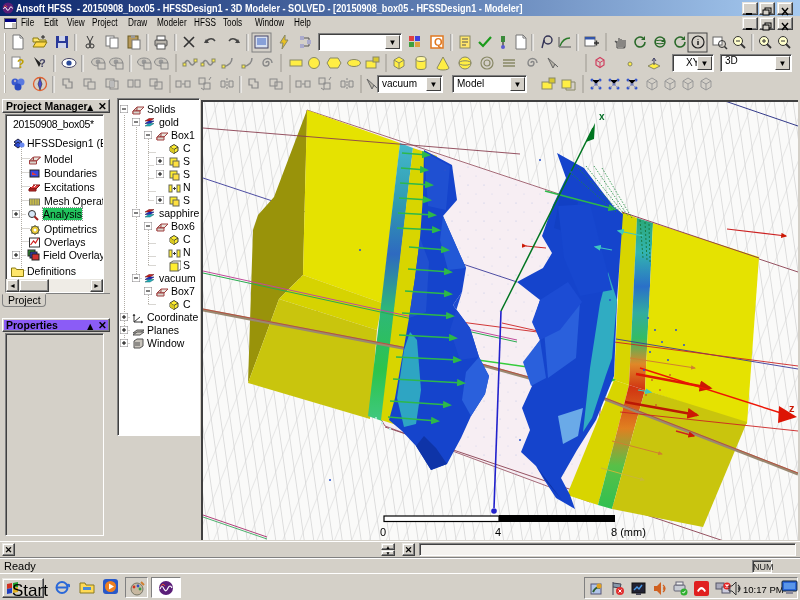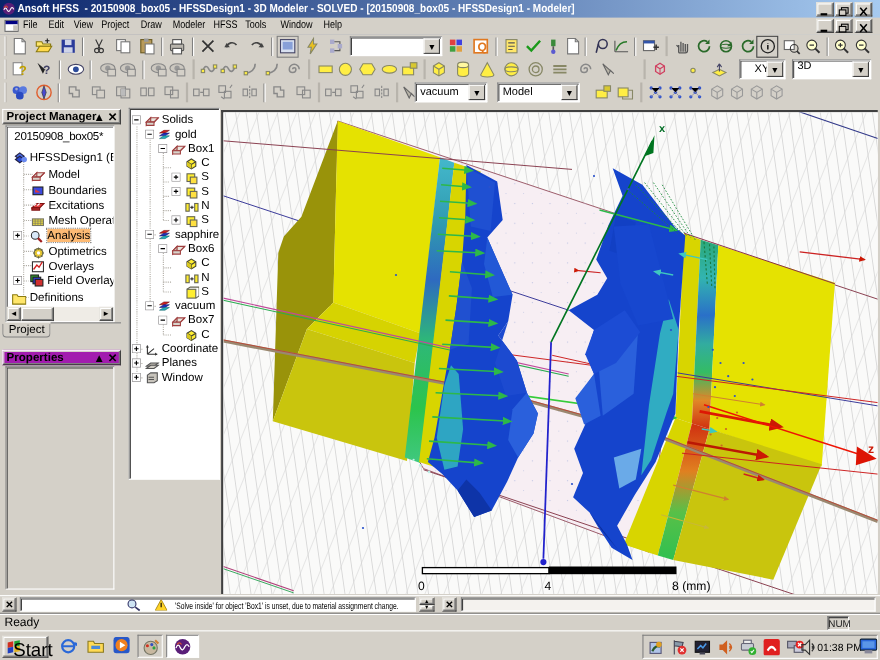--- a/index.html
+++ b/index.html
@@ -628,21 +628,21 @@
  <svg class="abs" style="left:22px;top:79px" width="13" height="14" viewBox="0 0 12 14">
         <use href="#t-mesh"></use>
       </svg>
       <span class="abs" style="left:38px;top:80px;font-size:11px">Mesh Operation</span>
  <svg class="abs" style="left:6px;top:95px" width="8" height="8">
         <use href="#i-expandp"></use>
       </svg>
  <svg class="abs" style="left:20px;top:92px" width="14" height="14" viewBox="0 0 12 14">
         <use href="#t-ana" y="1"></use>
       </svg>
- <span class="abs" style="left:37px;top:93px;font-size:11px;background:#fdba74;outline:1px dotted #888">Analysis</span>
+ <span class="abs" style="left:37px;top:93px;font-size:11px;background:#22c55e;outline:1px dotted #888">Analysis</span>
  <svg class="abs" style="left:22px;top:106px" width="14" height="15" viewBox="0 0 12 15">
         <use href="#t-opt" y="1"></use>
       </svg>
       <span class="abs" style="left:38px;top:108px;font-size:11px">Optimetrics</span>
  <svg class="abs" style="left:22px;top:120px" width="13" height="14" viewBox="0 0 12 14">
         <use href="#t-res"></use>
       </svg>
       <span class="abs" style="left:38px;top:121px;font-size:11px">Overlays</span>
  <svg class="abs" style="left:6px;top:136px" width="8" height="8">
         <use href="#i-expandp"></use>
@@ -659,21 +659,21 @@
   <div class="abs btn" style="left:0;top:0;width:13px;height:13px;text-align:center;font-size:7px;line-height:12px">◄</div>
   <div class="abs btn" style="left:84px;top:0;width:13px;height:13px;text-align:center;font-size:7px;line-height:12px">►</div>
   <div class="abs btn" style="left:13px;top:0;width:30px;height:13px"></div>
  </div>
 </div>
 <div class="abs" style="left:2px;top:199px;width:44px;height:13px;background:#d4d0c8;border:1px solid #808080;border-top:1px solid #d4d0c8;border-radius:0 0 4px 4px">
  <span class="abs" style="left:5px;top:-1px;font-size:10px">Project</span>
 </div>
 <div class="abs" style="left:46px;top:198px;width:64px;height:1px;background:#808080"></div>
 
-<div class="abs raised" style="left:2px;top:223px;width:108px;height:14px;background:#a21caf">
+<div class="abs raised" style="left:2px;top:223px;width:108px;height:14px;background:#8b5cf6">
  <span class="abs" style="left:3px;top:0px;font-size:10px;font-weight:bold">Properties</span>
  <span class="abs" style="left:82px;top:1px;font-size:8px">▲</span>
  <span class="abs" style="left:95px;top:0px;font-size:9px;font-weight:bold">✕</span>
 </div>
 <div class="abs sunken" style="left:5px;top:238px;width:99px;height:203px;background:#d4d0c8"></div>
 <div class="abs sunken" style="left:117px;top:3px;width:83px;height:338px;background:#fff;overflow:hidden">
       <svg class="abs" style="left:0;top:0" width="81" height="420">
 <g stroke="#b0aca4" stroke-width="1" stroke-dasharray="1 1">
 <line x1="6.5" y1="16" x2="6.5" y2="244"></line>
 <line x1="6.5" y1="218.5" x2="12" y2="218.5"></line>
@@ -1023,31 +1023,20 @@
 <text x="495" y="536" font-size="11" fill="#000" font-family="Liberation Sans">4</text>
 <text x="611" y="536" font-size="11" fill="#000" font-family="Liberation Sans">8 (mm)</text>
 </svg>
     </div>
   </div>
 
 <div id="bottom" class="abs" style="left:0;top:541px;width:800px;height:59px;background:#d4d0c8">
 
 <div class="abs" style="left:0;top:0;width:800px;height:16px;background:#d4d0c8;border-top:1px solid #fff">
  <div class="abs btn" style="left:2px;top:1px;width:13px;height:13px;text-align:center;font-size:9px;line-height:12px;font-weight:bold">✕</div>
- <div class="abs sunken" style="left:18px;top:1px;width:360px;height:13px;background:#fff">
-  <svg class="abs" style="left:96px;top:0px" width="13" height="12">
-          <circle cx="5" cy="5" r="3.6" fill="#cfe4f4" stroke="#336"></circle>
-          <path d="M8 8 L12 11" stroke="#336" stroke-width="1.5"></path>
-        </svg>
-  <svg class="abs" style="left:122px;top:1px" width="11" height="10">
-          <path d="M5.5 0 L11 10 L0 10z" fill="#ffd428" stroke="#997700" stroke-width=".7"></path>
-          <path d="M5.5 3 v4" stroke="#000"></path>
-        </svg>
-  <span class="abs" style="left:140px;top:2px;font-size:8.5px;white-space:nowrap;display:inline-block;transform:scaleX(0.72);transform-origin:0 0">'Solve inside' for object 'Box1' is unset, due to material assignment change.</span>
- </div>
  <div class="abs btn" style="left:381px;top:1px;width:14px;height:7px;text-align:center;font-size:5px;line-height:6px">▲</div>
  <div class="abs btn" style="left:381px;top:8px;width:14px;height:6px;text-align:center;font-size:5px;line-height:5px">▼</div>
  <div class="abs btn" style="left:402px;top:1px;width:13px;height:13px;text-align:center;font-size:9px;line-height:12px;font-weight:bold">✕</div>
  <div class="abs sunken" style="left:419px;top:1px;width:377px;height:13px;background:#f4f2ee"></div>
 </div>
 
 <div class="abs" style="left:0;top:16px;width:800px;height:16px;background:#d4d0c8;border-top:1px solid #808080;box-shadow:inset 0 1px 0 #fff">
  <span class="abs" style="left:4px;top:2px;font-size:11px">Ready</span>
  <div class="abs sunken" style="left:752px;top:2px;width:20px;height:13px;text-align:left;font-size:9px;line-height:12px;color:#222">NUM</div>
 </div>
@@ -1125,21 +1114,21 @@
   <svg class="abs" style="left:130px;top:3px" width="17" height="15" viewBox="0 0 17 15">
           <rect x="1" y="2" width="8" height="6" fill="#aab" stroke="#556"></rect>
           <rect x="7" y="6" width="8" height="6" fill="#ccd" stroke="#556"></rect>
           <circle cx="12" cy="5" r="3.6" fill="#e82020"></circle>
           <path d="M10.5 3.5 l3 3 M13.5 3.5 l-3 3" stroke="#fff" stroke-width="1.2"></path>
         </svg>
   <svg class="abs" style="left:142px;top:3px" width="15" height="15" viewBox="0 0 15 15">
           <path d="M2 5 h3 l4 -4 v13 l-4 -4 h-3z" fill="none" stroke="#333"></path>
           <path d="M11 4 q4 3.5 0 7 M11 6.5 q2 1 0 2" stroke="#333" fill="none" stroke-width="1.2"></path>
         </svg>
-  <span class="abs" style="left:158px;top:6px;font-size:9.5px">01:38 PM</span>
+  <span class="abs" style="left:158px;top:6px;font-size:9.5px">10:17 PM</span>
  </div>
  <svg class="abs" style="left:781px;top:6px" width="17" height="15" viewBox="0 0 17 15">
         <rect x="1" y="1" width="15" height="10" rx="1" fill="#2a66d8" stroke="#123"></rect>
         <rect x="3" y="3" width="11" height="6" fill="#5a96e8"></rect>
         <rect x="5" y="11" width="7" height="3" fill="#889"></rect>
       </svg>
 </div>
 </div>
 
 </body></html>

